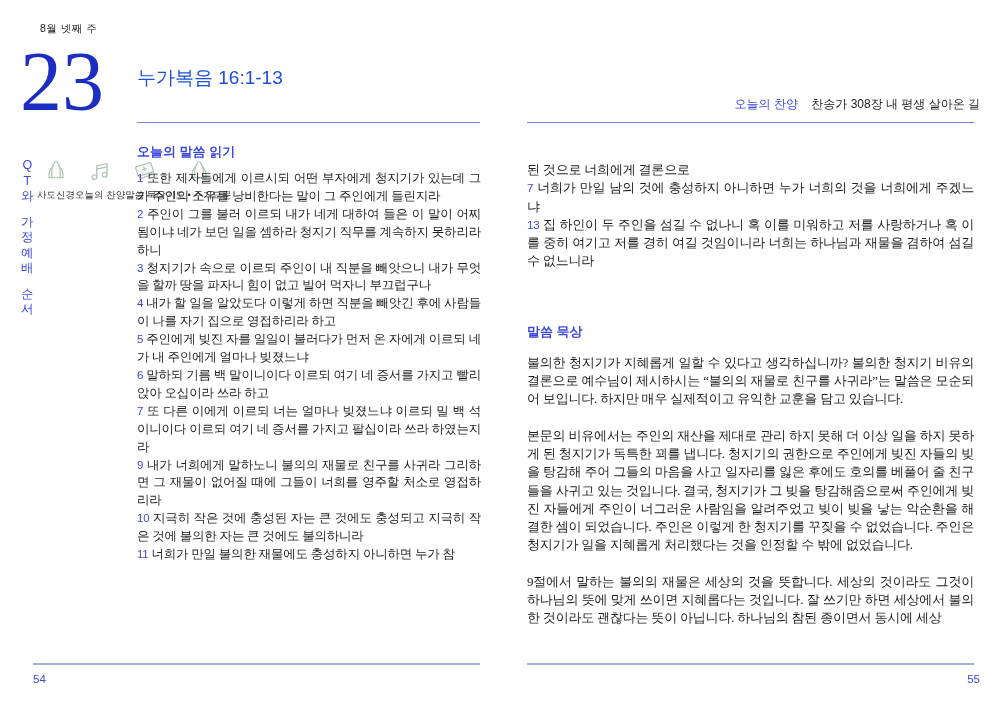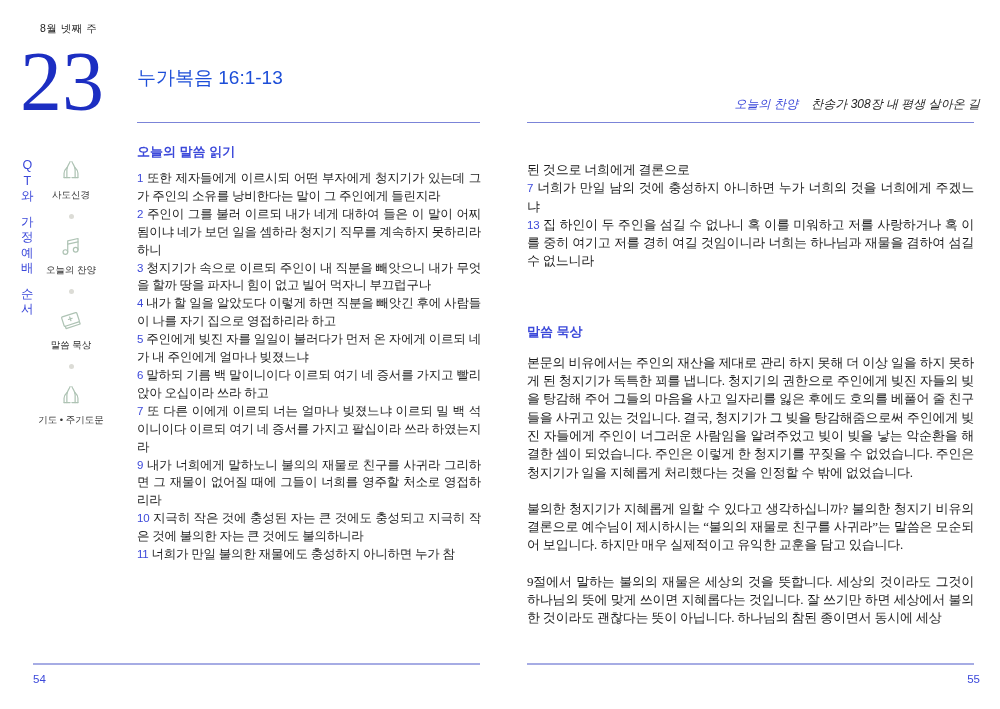--- a/index.html
+++ b/index.html
@@ -6,32 +6,32 @@
   .spread{position:relative;width:1000px;height:709px;background:#ffffff;
           font-family:"Liberation Sans","DejaVu Sans",sans-serif;overflow:hidden;color:#1c1c1c;padding-left:6px;}
 
   
   .week-label{position:absolute;left:40px;top:22px;font-size:10.5px;letter-spacing:.5px;color:#222;}
   .day-number{position:absolute;left:20px;top:40px;font-family:"Liberation Serif","DejaVu Serif",serif;
               font-size:84px;line-height:1;color:#1c2ec2;}
   .title-block{position:absolute;left:137px;top:62px;}
   .lesson-title{font-size:21px;font-weight:600;letter-spacing:-.5px;color:#111;}
   .scripture-ref{margin-top:3px;font-size:19px;color:#1d4ed8;}
-  .praise-line{position:absolute;right:26px;top:96px;font-size:12px;white-space:nowrap;font-style:italic;}
+  .praise-line{position:absolute;right:26px;top:96px;font-size:12px;white-space:nowrap;}
   .praise-label{color:#3c49da;margin-right:10px;}
   .praise-value{color:#222;}
   .rule-top{position:absolute;top:122px;height:1px;background:#7b84d8;}
   .rule-top.left{left:137px;width:343px;}
   .rule-top.right{left:527px;width:447px;}
 
   
   .vertical-title{position:absolute;left:21px;top:159px;display:flex;flex-direction:column;align-items:center;
                   color:#3c49da;font-size:12.5px;line-height:1;}
   .v-group{display:flex;flex-direction:column;gap:3px;margin-bottom:13px;align-items:center;}
-  .sidebar-items{position:absolute;left:37px;top:156px;width:68px;display:flex;flex-direction:column;align-items:center;}
+  .sidebar-items{position:absolute;left:37px;top:156px;width:68px;display:flex;flex-direction:row;align-items:center;}
   .s-item{display:flex;flex-direction:column;align-items:center;}
   .s-icon svg{width:30px;height:30px;fill:none;stroke:#aec3b4;stroke-width:1.3;
               stroke-linecap:round;stroke-linejoin:round;display:block;}
   .s-label{margin-top:3px;font-size:9.5px;color:#333;white-space:nowrap;}
   .s-dot{width:5px;height:5px;border-radius:50%;background:#dcdcd6;margin:12px 0;}
 
   
   .left-col{position:absolute;left:137px;top:143px;width:344px;}
   .section-title{font-size:13px;font-weight:700;color:#3c49da;margin:0 0 9px 0;}
   .verses{font-family:"Liberation Serif","DejaVu Serif",serif;font-size:12.5px;line-height:17.9px;
@@ -158,22 +158,22 @@
   </div>
 
   <div class="right-col">
     <div class="verses verses-right" id="right-verses">
         <div class="verse">된 것으로 너희에게 결론으로</div>
         <div class="verse"><span class="vnum">7</span>&nbsp;너희가 만일 남의 것에 충성하지 아니하면 누가 너희의 것을 너희에게 주겠느냐</div>
         <div class="verse"><span class="vnum">13</span>&nbsp;집 하인이 두 주인을 섬길 수 없나니 혹 이를 미워하고 저를 사랑하거나 혹 이를 중히 여기고 저를 경히 여길 것임이니라 너희는 하나님과 재물을 겸하여 섬길 수 없느니라</div>
       </div>
     <h2 class="section-title">말씀 묵상</h2>
     <div id="meditation-paragraphs">
+        <p class="med-p">불의한 청지기가 지혜롭게 일할 수 있다고 생각하십니까? 불의한 청지기 비유의 결론으로 예수님이 제시하시는 “불의의 재물로 친구를 사귀라”는 말씀은 모순되어 보입니다. 하지만 매우 실제적이고 유익한 교훈을 담고 있습니다.</p>
         <p class="med-p">본문의 비유에서는 주인의 재산을 제대로 관리 하지 못해 더 이상 일을 하지 못하게 된 청지기가 독특한 꾀를 냅니다. 청지기의 권한으로 주인에게 빚진 자들의 빚을 탕감해 주어 그들의 마음을 사고 일자리를 잃은 후에도 호의를 베풀어 줄 친구들을 사귀고 있는 것입니다. 결국, 청지기가 그 빚을 탕감해줌으로써 주인에게 빚진 자들에게 주인이 너그러운 사람임을 알려주었고 빚이 빚을 낳는 악순환을 해결한 셈이 되었습니다. 주인은 이렇게 한 청지기를 꾸짖을 수 없었습니다. 주인은 청지기가 일을 지혜롭게 처리했다는 것을 인정할 수 밖에 없었습니다.</p>
-        <p class="med-p">불의한 청지기가 지혜롭게 일할 수 있다고 생각하십니까? 불의한 청지기 비유의 결론으로 예수님이 제시하시는 “불의의 재물로 친구를 사귀라”는 말씀은 모순되어 보입니다. 하지만 매우 실제적이고 유익한 교훈을 담고 있습니다.</p>
         <p class="med-p">9절에서 말하는 불의의 재물은 세상의 것을 뜻합니다. 세상의 것이라도 그것이 하나님의 뜻에 맞게 쓰이면 지혜롭다는 것입니다. 잘 쓰기만 하면 세상에서 불의한 것이라도 괜찮다는 뜻이 아닙니다. 하나님의 참된 종이면서 동시에 세상</p>
       </div>
   </div>
 
   <div class="rule-bottom left"></div>
   <div class="rule-bottom right"></div>
   <div class="pagenum left">54</div>
   <div class="pagenum right">55</div>
 
 </div>

